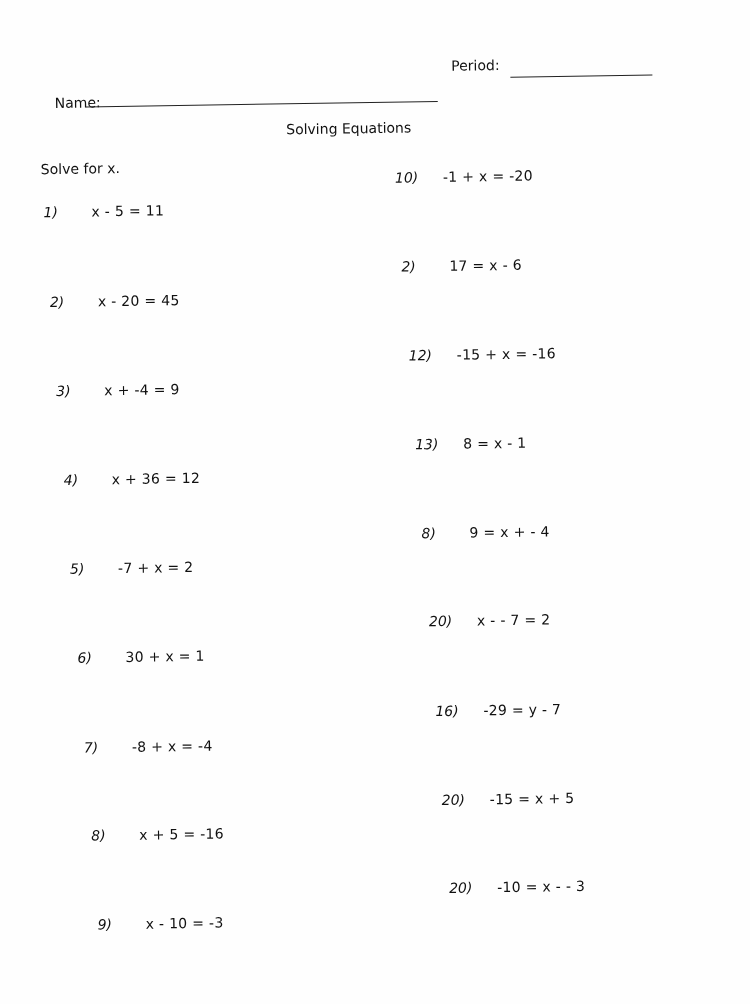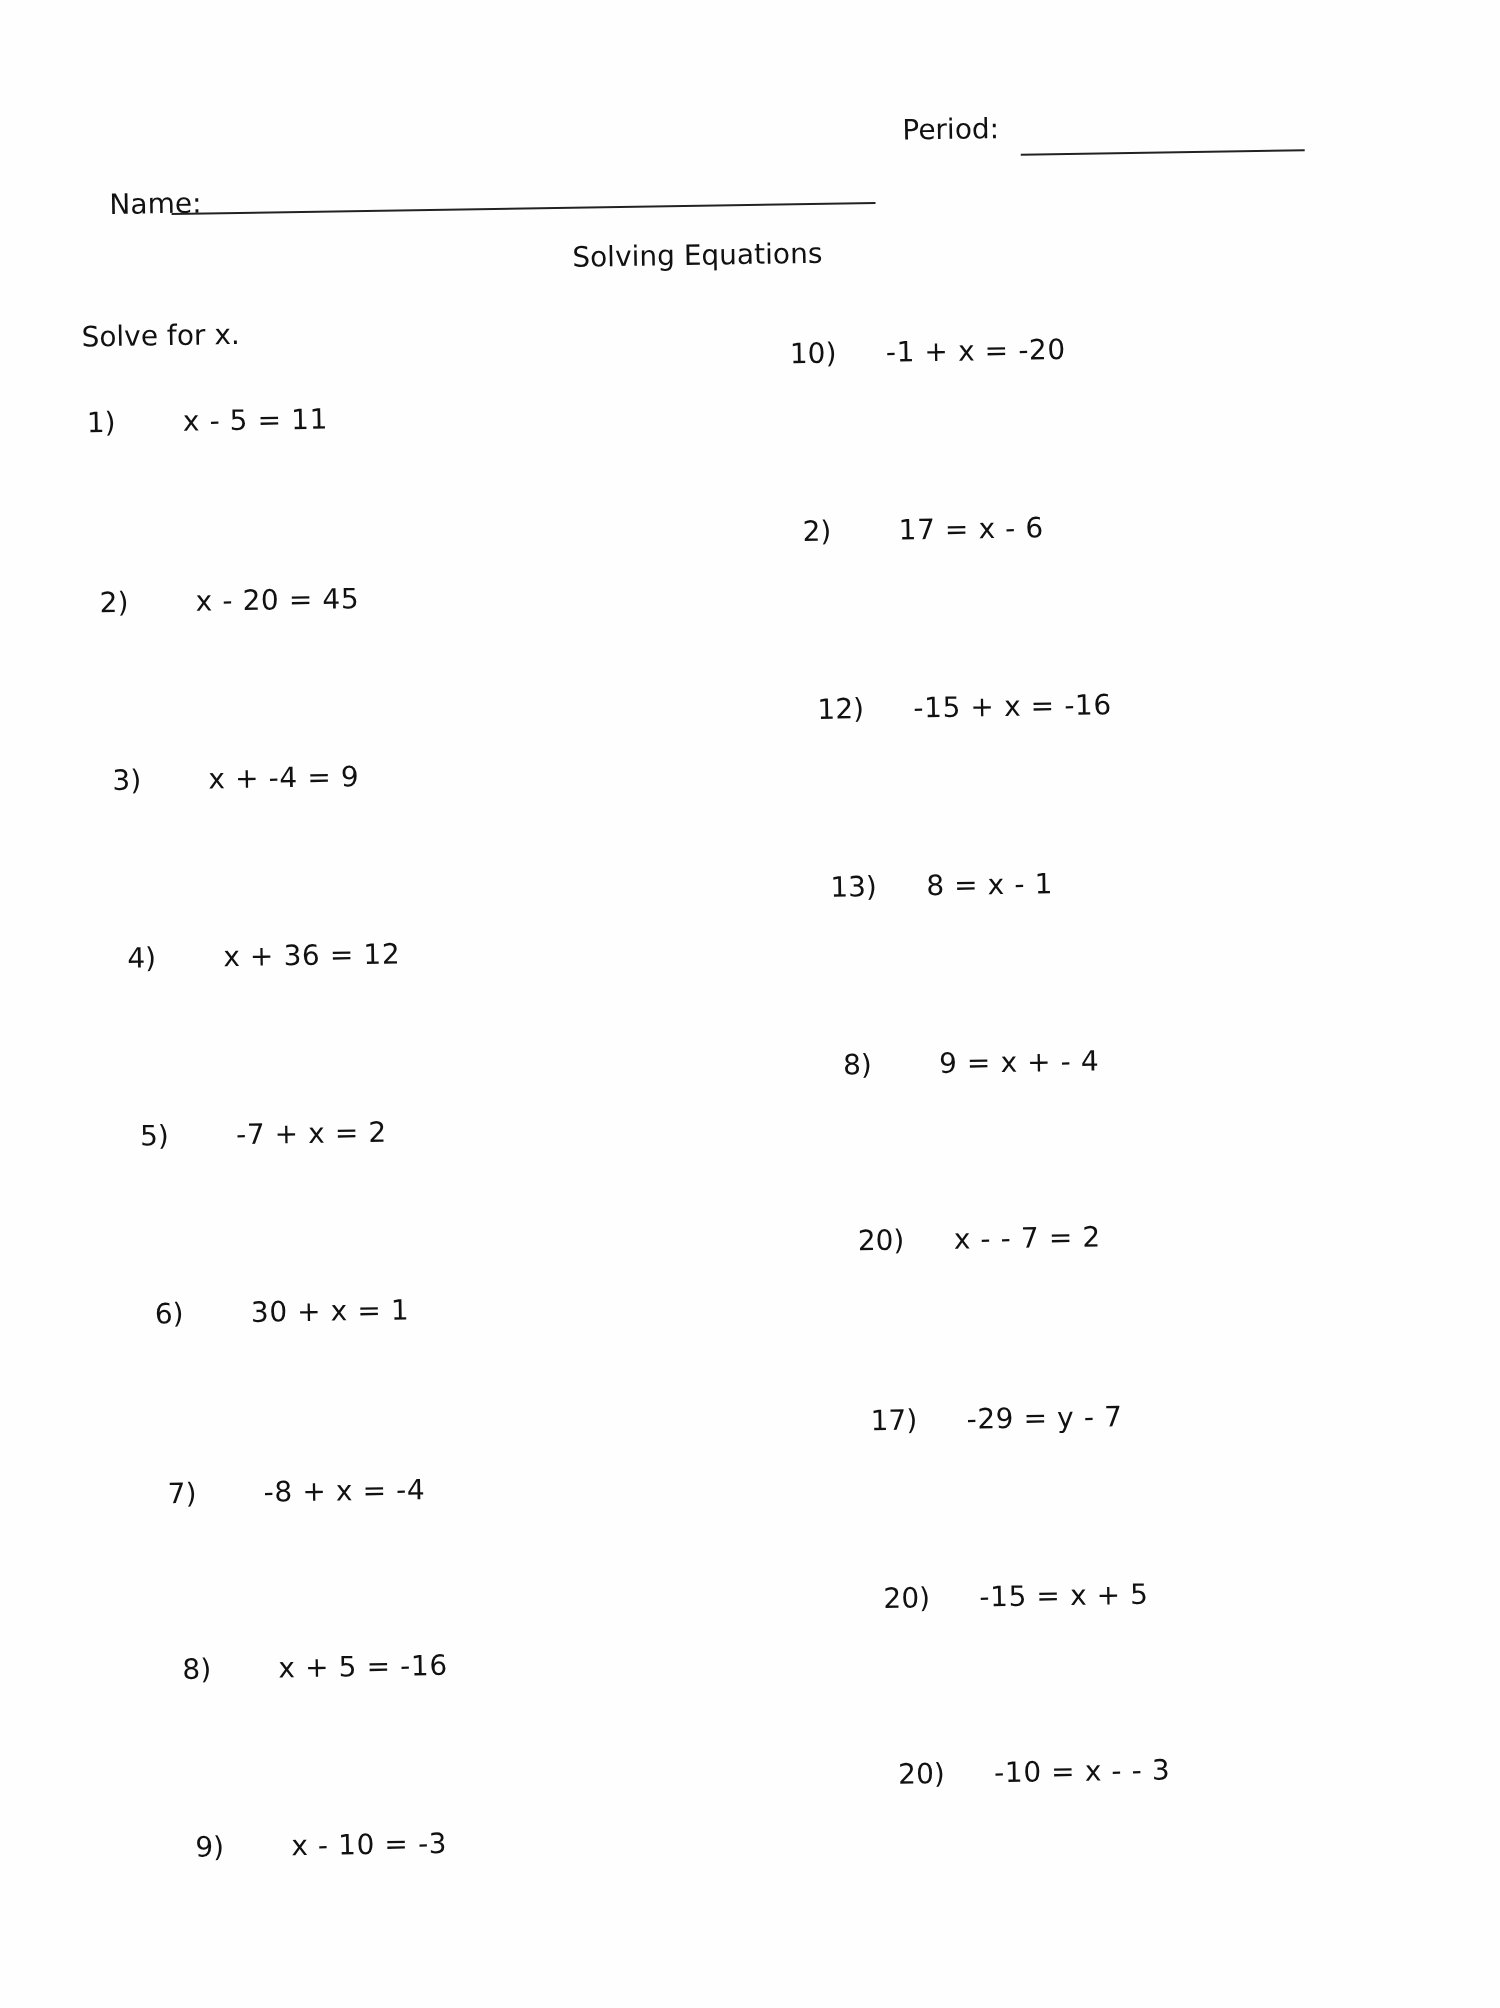--- a/index.html
+++ b/index.html
@@ -9,21 +9,21 @@
     font-family: "DejaVu Sans", sans-serif;
     color: #111;
   }
   .page { position: relative; width: 750px; height: 1004px; background: #fefefe; }
   .sheet { position: absolute; inset: 0; transform: rotate(-0.9deg); transform-origin: 375px 500px; }
   .abs { position: absolute; white-space: nowrap; }
   .label { font-size: 14px; }
   .title { font-size: 14px; }
   .line { position: absolute; height: 0; border-top: 1.3px solid #222; }
   .prob { position: absolute; font-size: 14px; white-space: nowrap; }
-  .prob .num { display: inline-block; width: 48px; }
+  .prob .num { display: inline-block; width: 48px; font-style: italic; }
   .prob .eq { display: inline-block; letter-spacing: 0.3px; }
 </style>
 </head>
 <body>
 
 <div class="page">
   <div class="sheet">
 
     <span class="abs label" style="left:42px; top:90px;margin-left:19px;">Name:</span>
     <div class="line" style="left:92px; top:102px; width:352px;"></div>
@@ -73,21 +73,21 @@
     <div class="prob" style="left:416px; top:437px;">
       <span class="num">13)</span><span class="eq">8 = x - 1</span>
     </div>
     <div class="prob" style="left:421px; top:526px;">
       <span class="num">8)</span><span class="eq">9 = x + - 4</span>
     </div>
     <div class="prob" style="left:427px; top:614px;">
       <span class="num">20)</span><span class="eq">x - - 7 = 2</span>
     </div>
     <div class="prob" style="left:432px; top:704px;">
-      <span class="num">17)</span><span class="eq">-29 = y - 7</span>
+      <span class="num">16)</span><span class="eq">-29 = y - 7</span>
     </div>
     <div class="prob" style="left:437px; top:793px;">
       <span class="num">20)</span><span class="eq">-15 = x + 5</span>
     </div>
     <div class="prob" style="left:443px; top:881px;">
       <span class="num">20)</span><span class="eq">-10 = x - - 3</span>
     </div>
 
   </div>
 </div>

